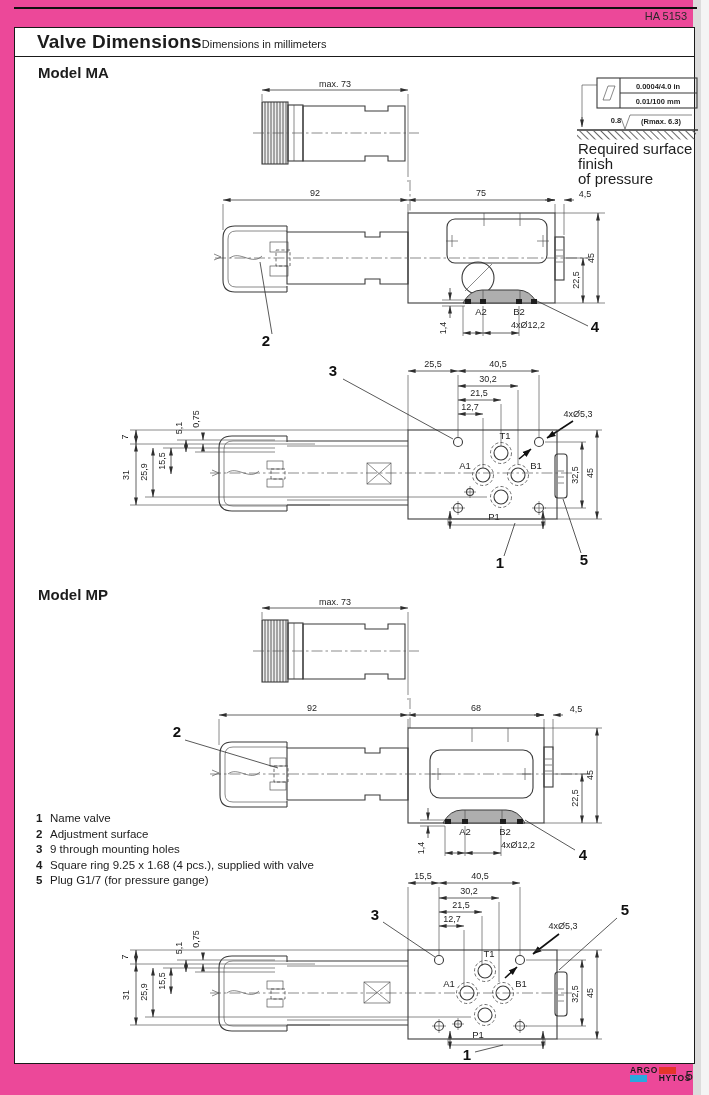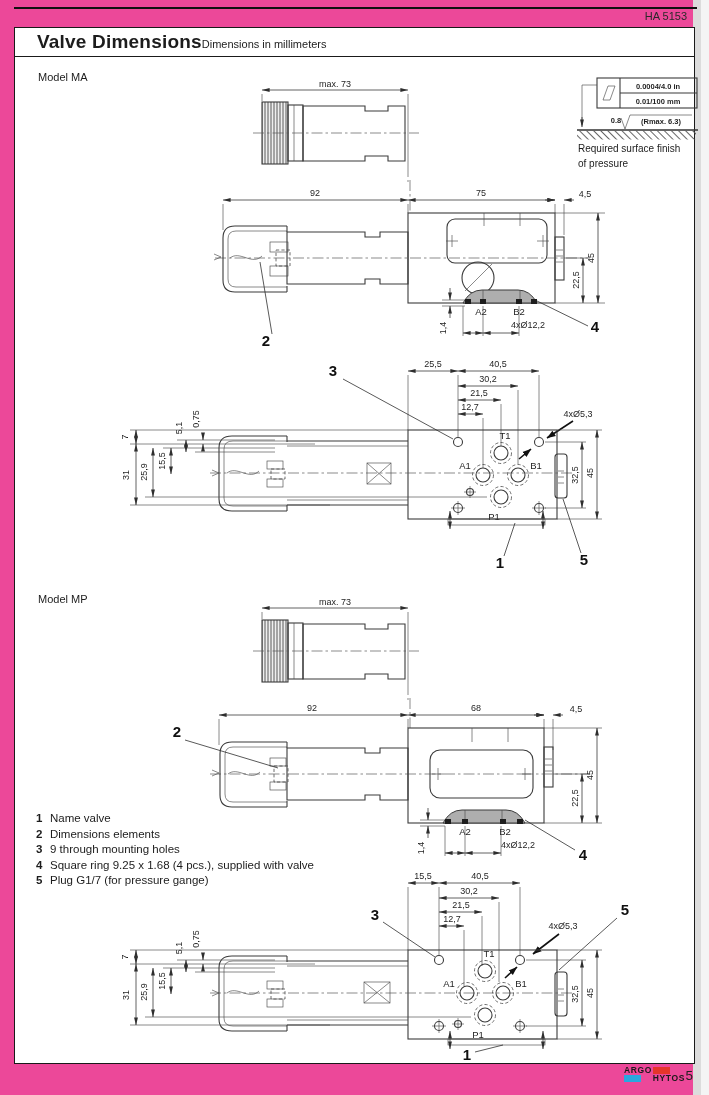--- a/index.html
+++ b/index.html
@@ -5,26 +5,26 @@
   html,body{margin:0;padding:0;background:#f4f4f4;}
   .page{position:relative;width:701px;height:1095px;background:#ec4899;overflow:hidden;
         font-family:"Liberation Sans","DejaVu Sans",sans-serif;color:#1c1c1c;}
   .scan-strip{position:absolute;right:0;top:0;width:8px;height:1095px;background:#dcdcdc;}
   .top-rule{position:absolute;left:14px;top:7px;width:683px;height:2px;background:#111;}
   .doc-number{position:absolute;right:14px;top:10px;font-size:11px;color:#2a2a2a;}
   .frame{position:absolute;left:14px;top:27px;width:681px;height:1037px;border:1.6px solid #1a1a1a;background:#fff;box-sizing:border-box;}
   .titlebar{position:absolute;left:14px;top:27px;width:681px;height:30px;border:1.6px solid #1a1a1a;border-bottom:1.6px solid #1a1a1a;box-sizing:border-box;display:flex;align-items:center;}
   .title{font-size:19px;font-weight:bold;letter-spacing:.2px;margin-left:22px;}
   .subtitle{font-size:11px;padding-top:3px;}
-  .model-label{position:absolute;font-size:11px;font-weight:normal;margin-top:7px;}
-  .caption{position:absolute;font-size:10px;line-height:15px;}
+  .model-label{position:absolute;font-size:15px;font-weight:bold;}
+  .caption{position:absolute;font-size:15px;line-height:15px;}
   .legend{position:absolute;left:36px;top:811px;font-size:11.5px;line-height:15.6px;}
   .legend .row{display:flex;}
   .legend .num{font-weight:bold;width:14px;}
-  .footer-logo{position:absolute;right:16px;top:1066px;display:grid;grid-template-columns:auto auto;column-gap:1px;row-gap:0px;align-items:center;}
+  .footer-logo{position:absolute;right:10px;top:1066px;display:grid;grid-template-columns:auto auto;column-gap:1px;row-gap:0px;align-items:center;}
   .brand{font-size:8.5px;font-weight:900;letter-spacing:.6px;line-height:8px;color:#1a1a1a;}
   .brand.bottom{text-align:center;}
   .blk-red{width:17px;height:7px;}
   .blk-blue{width:17px;height:7px;}
   .page-number{position:absolute;right:8px;top:1068px;font-size:13.5px;color:#222;}
   svg{position:absolute;overflow:visible;}
   svg .ln{fill:none;stroke:#3b3b3b;stroke-width:1.1;}
   svg .lt{fill:none;stroke:#4a4a4a;stroke-width:.65;}
   svg .cl{fill:none;stroke:#5a5a5a;stroke-width:.7;stroke-dasharray:11 3 2.5 3;}
   svg .dsh{fill:none;stroke:#4a4a4a;stroke-width:.8;stroke-dasharray:3.2 2.2;}
@@ -393,21 +393,21 @@
     <text class="co" x="463" y="162" text-anchor="middle">4</text>
   </svg>
 
   <div class="legend">
     <div class="row">
         <span class="num">1</span>
         <span>Name valve</span>
       </div>
     <div class="row">
         <span class="num">2</span>
-        <span>Dimensions elements</span>
+        <span>Adjustment surface</span>
       </div>
     <div class="row">
         <span class="num">3</span>
         <span>9 through mounting holes</span>
       </div>
     <div class="row">
         <span class="num">4</span>
         <span>Square ring 9.25 x 1.68 (4 pcs.), supplied with valve</span>
       </div>
     <div class="row">

